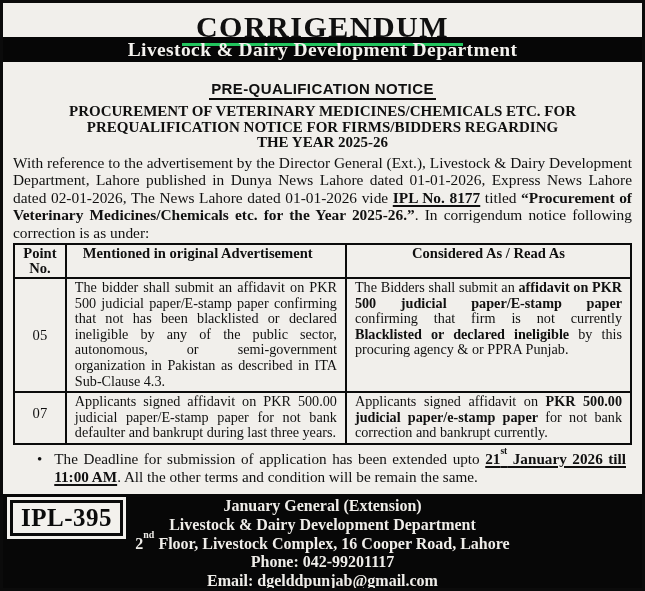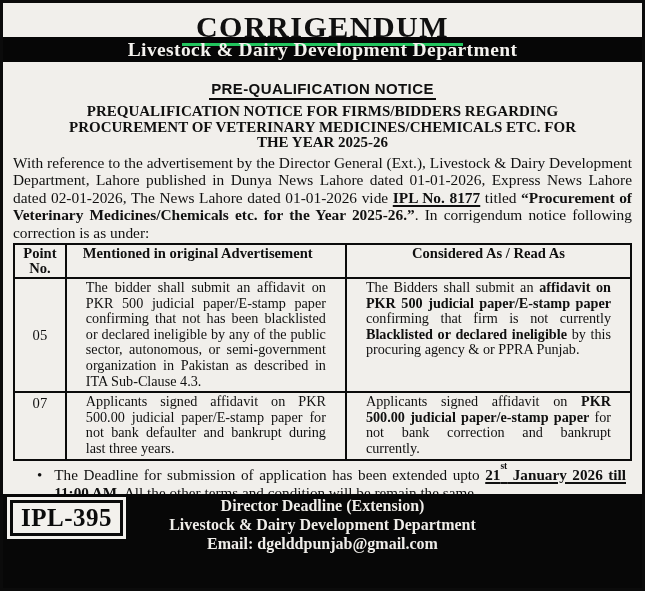--- a/index.html
+++ b/index.html
@@ -55,26 +55,26 @@
   
   table{border-collapse:collapse;width:100%;table-layout:fixed;margin-top:2px;font-family:Liberation Serif, serif;}
   th,td{border:2px solid #0b0b0b;}
   th{
     font-size:14.6px;line-height:14.8px;
     padding:1px 2px;text-align:center;vertical-align:top;
   }
   th.left{text-align:left;padding-left:16px;}
   td.cell{
     font-size:14.2px;line-height:15.6px;
-    padding:1px 19px 2px;
+    padding:1px 8px 2px;
     text-align:justify;vertical-align:top;
   }
   td.pt{text-align:center;font-size:14.6px;}
   td.pt.mid{vertical-align:middle;border-radius:20px;}
-  td.pt.top{vertical-align:top;padding-top:2px;margin-top:40px;}
+  td.pt.top{vertical-align:top;padding-top:12px;margin-top:40px;}
   
   .deadline{
     display:flex;align-items:flex-start;
     margin:5px 6px 0 24px;
     font-size:15.2px;line-height:18px;
   }
   .bullet{flex:0 0 auto;font-size:15px;padding:0 12px 0 0;}
   .dtext{flex:1 1 auto;text-align:justify;}
   
   .footer{
@@ -108,22 +108,22 @@
     <span>Livestock &amp; Dairy Development Department</span>
   </div>
 
   <div class="content">
 
     <div class="subtitle-row">
       <span class="subtitle">PRE-QUALIFICATION NOTICE</span>
     </div>
 
     <div class="heading">
+      <div>PROCUREMENT OF VETERINARY MEDICINES/CHEMICALS ETC. FOR</div>
       <div>PREQUALIFICATION NOTICE FOR FIRMS/BIDDERS REGARDING</div>
-      <div>PROCUREMENT OF VETERINARY MEDICINES/CHEMICALS ETC. FOR</div>
       <div>THE YEAR 2025-26</div>
     </div>
 
     <p class="intro"><span>With reference to the advertisement by the Director General (Ext.), Livestock &amp; Dairy Development Department, Lahore published in Dunya News Lahore dated 01-01-2026, Express News Lahore dated 02-01-2026, The News Lahore dated 01-01-2026 vide </span><span class="b u">IPL No. 8177</span><span> titled </span><span class="b">“Procurement of Veterinary Medicines/Chemicals etc. for the Year 2025-26.”</span><span>. In corrigendum notice following correction is as under:</span></p>
 
     <table>
       <colgroup>
         <col style="width:8.4%">
         <col style="width:45.4%">
         <col style="width:46.2%">
@@ -153,18 +153,20 @@
       <span class="bullet">•</span>
       <div class="dtext"><span>The Deadline for submission of application has been extended upto </span><span class="b u"><span>21</span><sup>st</sup><span> January 2026 till 11:00 AM</span></span><span>. All the other terms and condition will be remain the same.</span></div>
     </div>
 
   </div>
 
   <div class="footer">
     <div class="ipl-box">
       <span>IPL-395</span>
     </div>
-    <div>Director Deadline (Extension)</div>
+    <div>January General (Extension)</div>
     <div>Livestock &amp; Dairy Development Department</div>
+    <div><span>2</span><sup>nd</sup><span> Floor, Livestock Complex, 16 Cooper Road, Lahore</span></div>
+    <div>Phone: 042-99201117</div>
     <div>Email: dgelddpunjab@gmail.com</div>
   </div>
 
 </div>
 
 </body></html>

